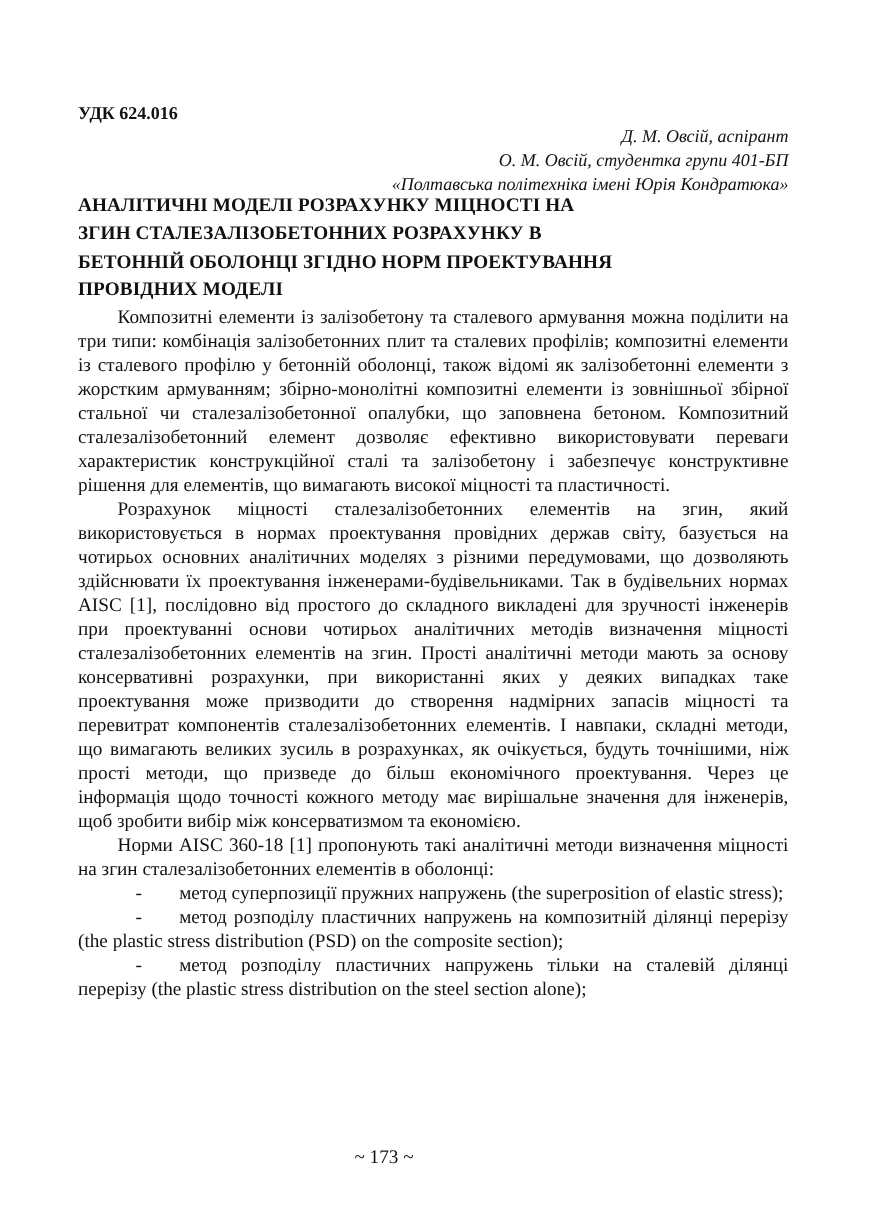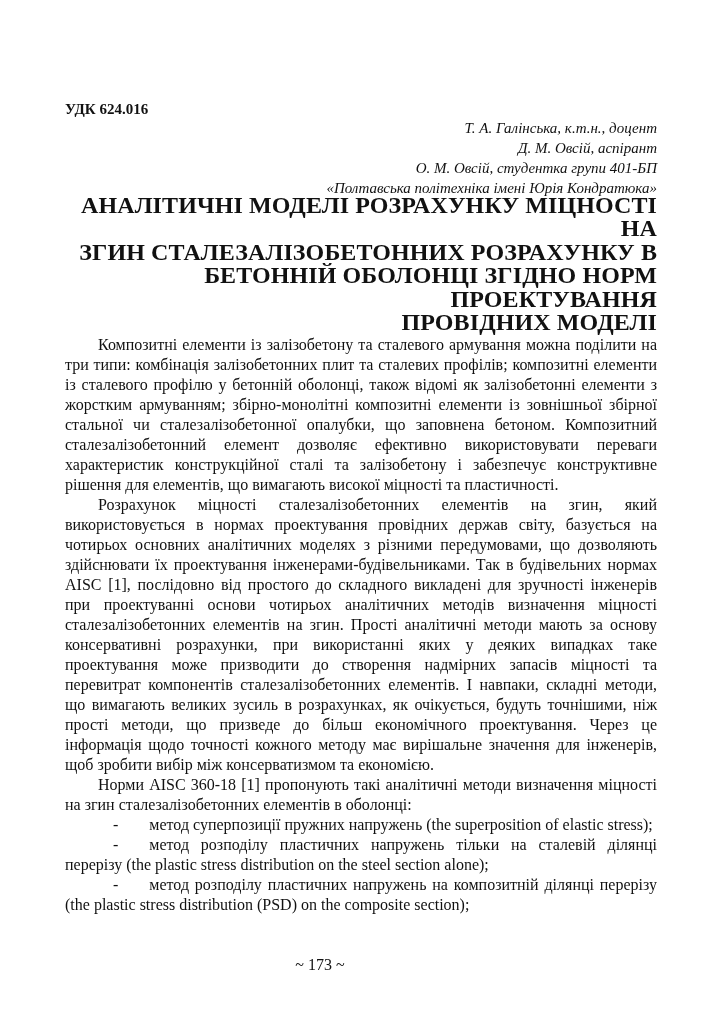--- a/index.html
+++ b/index.html
@@ -13,21 +13,21 @@
     height: 1024px;
     background: #ffffff;
     color: #111111;
     font-family: "Liberation Serif", "DejaVu Serif", serif;
     overflow: hidden;
     box-sizing: border-box;
   }
   .content {
     position: absolute;
     left: 65px;
-    top: 100px;
+    top: 86px;
     width: 592px;
   }
   .udc {
     font-weight: bold;
     font-size: 15px;
     line-height: 18px;
     text-align: left;
   }
   .authors {
     margin-top: 0;
@@ -35,23 +35,23 @@
     font-style: italic;
     font-size: 15px;
     line-height: 20px;
   }
   .authors .author-line {
     white-space: nowrap;
   }
   .title {
     margin-top: -4px;
     padding-top: 0;
-    text-align: right;
+    text-align: left;
     font-weight: bold;
-    font-size: 24px;
+    font-size: 16px;
     line-height: 23.4px;
     letter-spacing: 0.1px;
   }
   .body-text {
     margin-top: 1px;
     text-align: justify;
     font-size: 16px;
     line-height: 20px;
   }
   .body-text p {
@@ -82,39 +82,38 @@
 </style>
 </head>
 <body>
 
 <div class="page">
   <div class="content">
 
     <div class="udc">УДК 624.016</div>
 
     <div class="authors">
-      <div class="author-line">Т. А. Галінська, к.т.н., доцент</div>
       <div class="author-line">Д. М. Овсій, аспірант</div>
       <div class="author-line">О. М. Овсій, студентка групи 401-БП</div>
       <div class="author-line">«Полтавська політехніка імені Юрія Кондратюка»</div>
     </div>
 
     <div class="title">
       <div>АНАЛІТИЧНІ МОДЕЛІ РОЗРАХУНКУ МІЦНОСТІ НА</div>
       <div>ЗГИН СТАЛЕЗАЛІЗОБЕТОННИХ РОЗРАХУНКУ В</div>
       <div>БЕТОННІЙ ОБОЛОНЦІ ЗГІДНО НОРМ ПРОЕКТУВАННЯ</div>
       <div>ПРОВІДНИХ МОДЕЛІ</div>
     </div>
 
     <div class="body-text">
       <p>Композитні елементи із залізобетону та сталевого армування можна поділити на три типи: комбінація залізобетонних плит та сталевих профілів; композитні елементи із сталевого профілю у бетонній оболонці, також відомі як залізобетонні елементи з жорстким армуванням; збірно-монолітні композитні елементи із зовнішньої збірної стальної чи сталезалізобетонної опалубки, що заповнена бетоном. Композитний сталезалізобетонний елемент дозволяє ефективно використовувати переваги характеристик конструкційної сталі та залізобетону і забезпечує конструктивне рішення для елементів, що вимагають високої міцності та пластичності.</p>
       <p>Розрахунок міцності сталезалізобетонних елементів на згин, який використовується в нормах проектування провідних держав світу, базується на чотирьох основних аналітичних моделях з різними передумовами, що дозволяють здійснювати їх проектування інженерами-будівельниками. Так в будівельних нормах AISC [1], послідовно від простого до складного викладені для зручності інженерів при проектуванні основи чотирьох аналітичних методів визначення міцності сталезалізобетонних елементів на згин. Прості аналітичні методи мають за основу консервативні розрахунки, при використанні яких у деяких випадках таке проектування може призводити до створення надмірних запасів міцності та перевитрат компонентів сталезалізобетонних елементів. І навпаки, складні методи, що вимагають великих зусиль в розрахунках, як очікується, будуть точнішими, ніж прості методи, що призведе до більш економічного проектування. Через це інформація щодо точності кожного методу має вирішальне значення для інженерів, щоб зробити вибір між консерватизмом та економією.</p>
       <p>Норми AISC 360-18 [1] пропонують такі аналітичні методи визначення міцності на згин сталезалізобетонних елементів в оболонці:</p>
 
       <p class="bullet"><span class="dash">-</span><span class="gap"></span><span>метод суперпозиції пружних напружень (the superposition of elastic stress);</span></p>
+      <p class="bullet"><span class="dash">-</span><span class="gap"></span><span>метод розподілу пластичних напружень на композитній ділянці перерізу (the plastic stress distribution (PSD) on the composite section);</span></p>
       <p class="bullet"><span class="dash">-</span><span class="gap"></span><span>метод розподілу пластичних напружень тільки на сталевій ділянці перерізу (the plastic stress distribution on the steel section alone);</span></p>
-      <p class="bullet"><span class="dash">-</span><span class="gap"></span><span>метод розподілу пластичних напружень на композитній ділянці перерізу (the plastic stress distribution (PSD) on the composite section);</span></p>
     </div>
 
   </div>
 
   <div class="footer">~ 173 ~</div>
 </div>
 
 </body></html>

